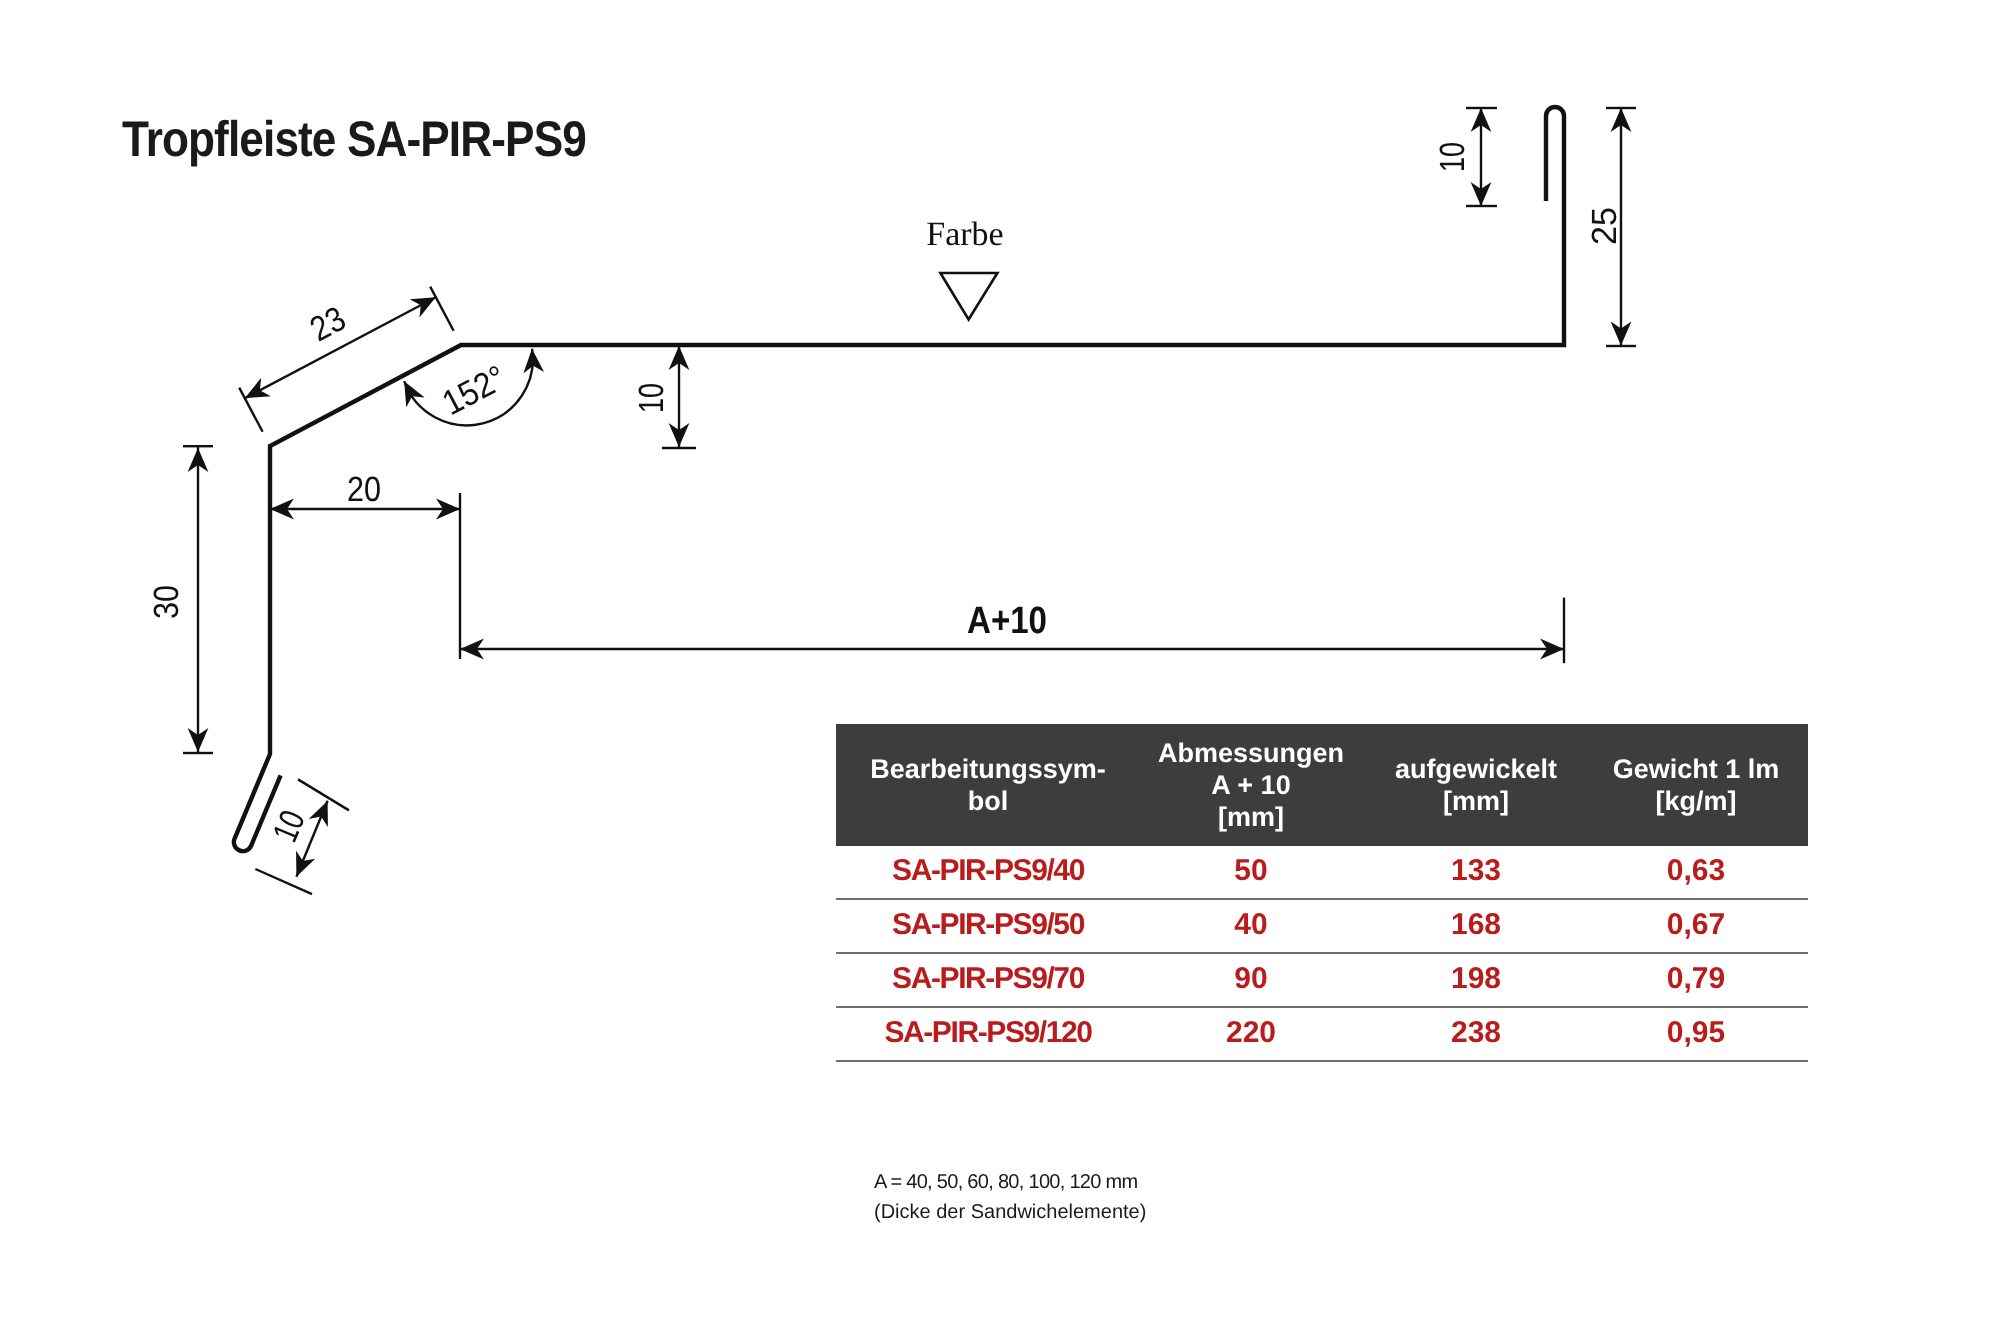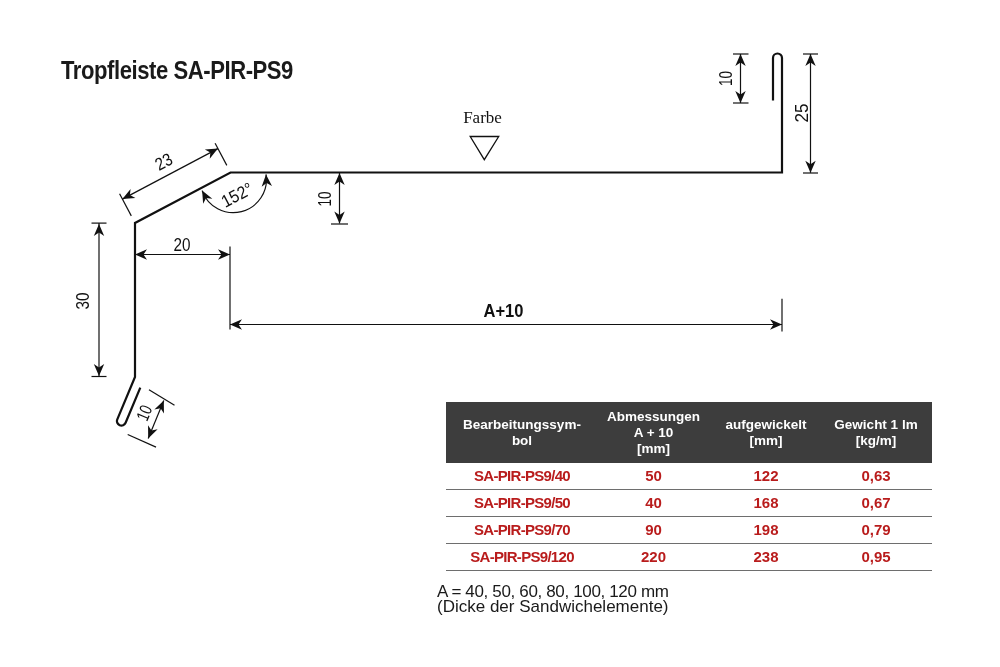--- a/index.html
+++ b/index.html
@@ -1,29 +1,29 @@
 <!DOCTYPE html>
 <html><head>
 <meta charset="utf-8">
 <style>
   html,body{margin:0;padding:0;background:#ffffff;}
   #page{position:relative;width:1000px;height:667px;background:#ffffff;overflow:hidden;
         font-family:"Liberation Sans",sans-serif;}
   #title{position:absolute;left:61px;top:55.6px;font-size:25px;font-weight:bold;color:#1a1a1a;
          letter-spacing:-0.5px;white-space:nowrap;transform:scaleX(0.883);transform-origin:left top;}
-  #tbl{position:absolute;left:446px;top:362px;width:486px;font-family:"Liberation Sans",sans-serif;margin-top:40px;}
+  #tbl{position:absolute;left:418px;top:362px;width:486px;font-family:"Liberation Sans",sans-serif;}
   #thead{background:#3d3d3d;color:#ffffff;font-weight:bold;font-size:13.5px;line-height:16px;
          height:61px;display:flex;align-items:center;text-align:center;}
   .hc{display:flex;flex-direction:column;justify-content:center;flex:none;}
   .row{display:flex;height:25.9px;align-items:center;text-align:center;
        border-bottom:1px solid #6e6e6e;font-weight:bold;font-size:15px;color:#b91c1c;}
   .row div{flex:none;}
   .row .c1{letter-spacing:-0.7px;}
   .c1{width:152px;} .c2{width:111px;} .c3{width:114px;} .c4{width:106px;}
-  #notes{position:absolute;left:437px;top:584px;font-size:17px;line-height:15px;color:#1a1a1a;}
+  #notes{position:absolute;left:437px;top:584px;font-size:10px;line-height:15px;color:#1a1a1a;}
 </style>
 </head>
 <body>
 <div id="page">
 <svg width="1000" height="667" viewBox="0 0 1000 667" style="position:absolute;left:0;top:0;" fill="none" stroke-linecap="butt">
 
   <path d="M 773,100.5 L 773,58 A 4.5,4.5 0 0 1 782,58 L 782,172.5 L 230.5,172.5 L 135,223 L 135,377
            L 117.3,419.3 A 4.5,4.5 0 0 0 125.6,422.8 L 140.3,387.7" stroke="#111111" stroke-width="2.2" stroke-linejoin="miter"></path>
 
   <g stroke="#111111" stroke-width="1.2">
@@ -155,21 +155,21 @@
 <div id="tbl">
   <div id="thead">
     <div class="hc c1">Bearbeitungssym-<br>bol</div>
     <div class="hc c2">Abmessungen<br>A + 10<br>[mm]</div>
     <div class="hc c3">aufgewickelt<br>[mm]</div>
     <div class="hc c4">Gewicht 1 lm<br>[kg/m]</div>
   </div>
   <div class="row">
         <div class="c1">SA-PIR-PS9/40</div>
         <div class="c2">50</div>
-        <div class="c3">122</div>
+        <div class="c3">133</div>
         <div class="c4">0,63</div>
       </div>
   <div class="row">
         <div class="c1">SA-PIR-PS9/50</div>
         <div class="c2">40</div>
         <div class="c3">168</div>
         <div class="c4">0,67</div>
       </div>
   <div class="row">
         <div class="c1">SA-PIR-PS9/70</div>

